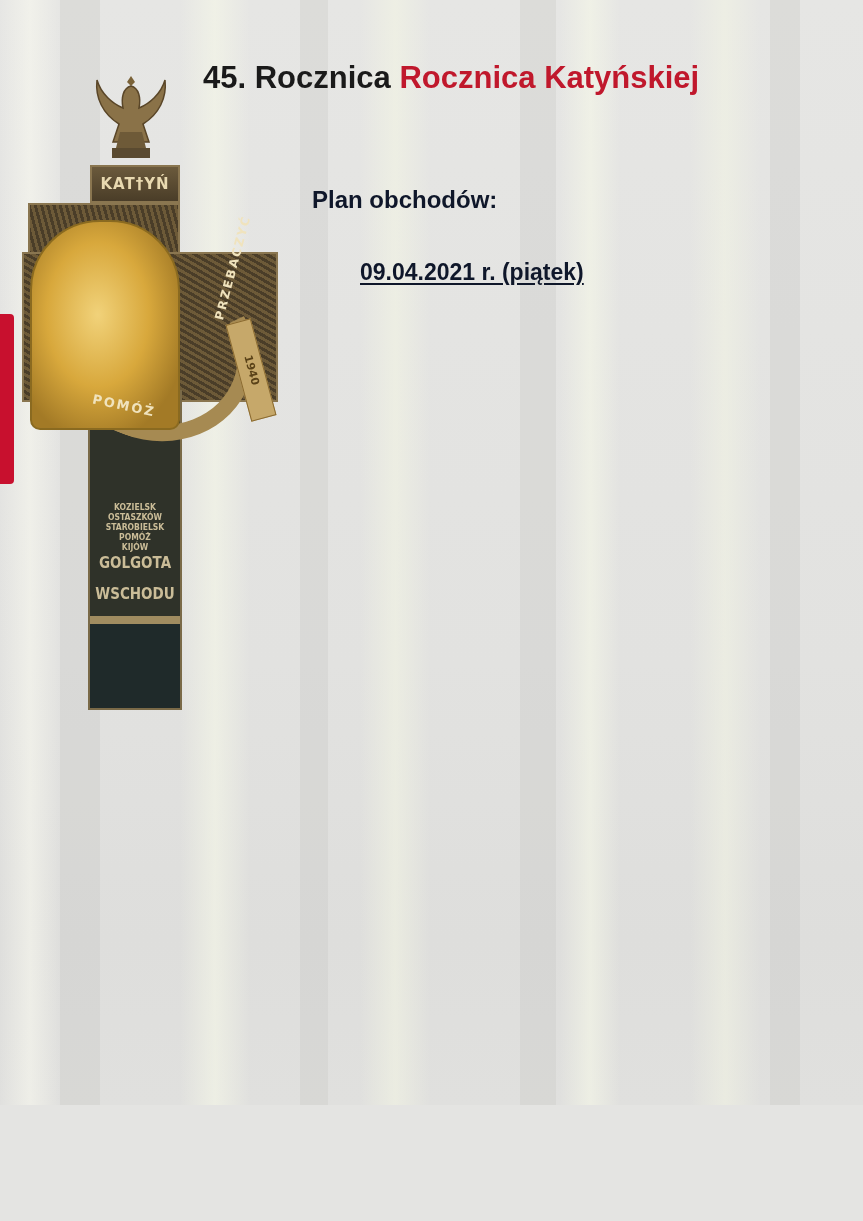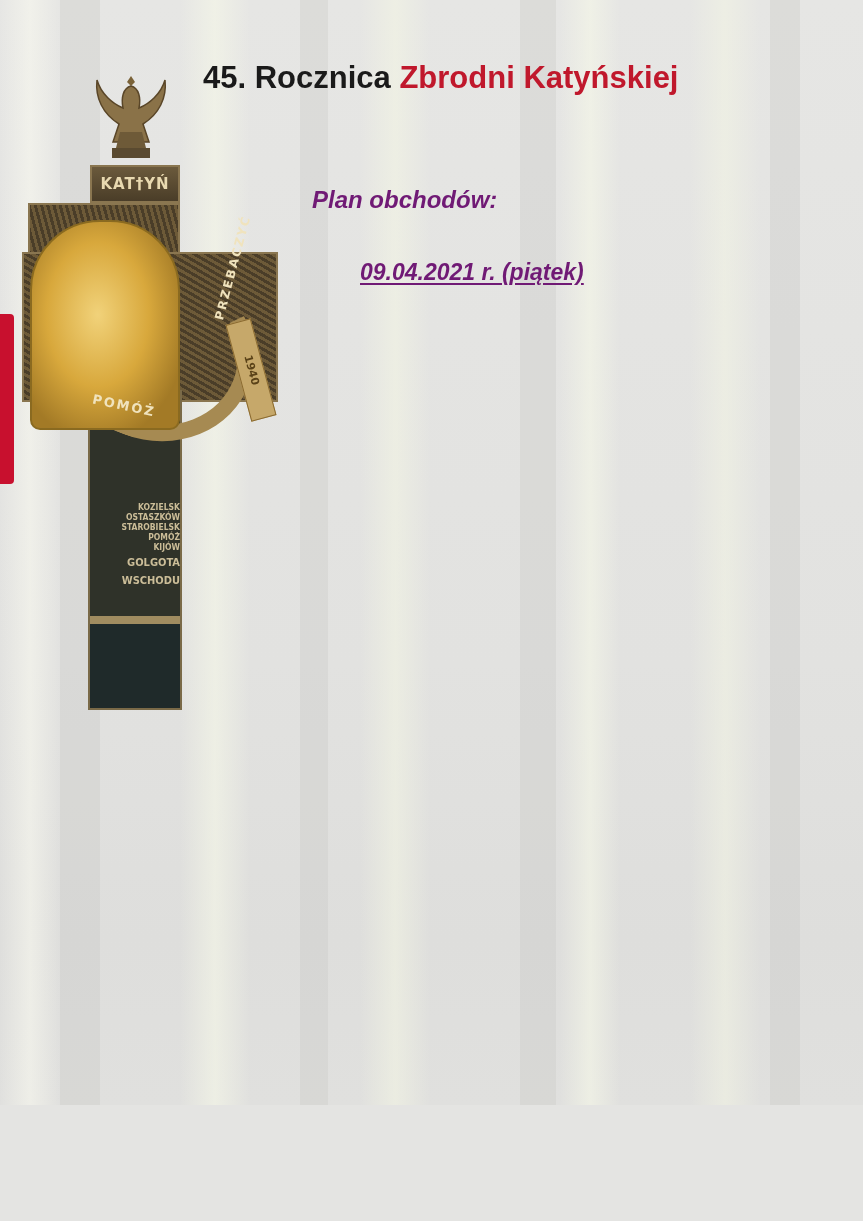--- a/index.html
+++ b/index.html
@@ -44,25 +44,25 @@
       background: repeating-linear-gradient(75deg, #4a3d28 0 3px, #6d5a38 3px 6px);
       border: 2px solid #8a7650;
     }
     .cross-stem {
       position: absolute; left: 88px; top: 330px; width: 94px; height: 320px;
       background: #2f3229; border: 2px solid #7a6a48;
     }
     .stem-band { position: absolute; left: 0; right: 0; top: 224px; height: 8px; background: #a08c60; }
     .stem-lower { position: absolute; left: 0; right: 0; top: 232px; bottom: 0; background: #1f2a2a; }
     .stem-text {
-      position: absolute; left: 0; right: 0; top: 110px; text-align: right;
+      position: absolute; left: 0; right: 0; top: 110px; text-align: center;
       color: #cbbd98; font-family: "DejaVu Sans Condensed", "DejaVu Sans", sans-serif;
       font-size: 8.5px; line-height: 10px; font-weight: bold;
     }
-    .stem-text .big { font-size: 11px; line-height: 14px; margin-top: 4px; }
+    .stem-text .big { font-size: 15px; line-height: 14px; margin-top: 4px; }
     .madonna {
       position: absolute; left: 30px; top: 160px; width: 150px; height: 210px;
       background: radial-gradient(ellipse at 45% 45%, #f1d27a 0%, #d8a83c 45%, #a37a26 80%);
       border-radius: 70px 70px 10px 10px;
       border: 2px solid #8a6a20;
     }
     .ring {
       position: absolute; left: 55px; top: 200px; width: 200px; height: 180px;
       border: 16px solid #a68a52; border-radius: 50%;
       border-top-color: transparent; border-left-color: transparent;
@@ -81,21 +81,21 @@
     .date-strip {
       position: absolute; left: 238px; top: 260px; width: 26px; height: 100px;
       background: #c6a86a; transform: rotate(-15deg); border: 1px solid #8a6a30;
       color: #5a4218; font-size: 11px; font-weight: bold; writing-mode: vertical-rl;
       text-align: center; line-height: 24px; font-family: "DejaVu Sans", sans-serif;
     }
 
     .title { position: absolute; left: 203px; top: 56px; font-size: 31px; font-weight: bold; line-height: 44px; color: #1a1a1a; }
     .title .red { color: #c0182c; }
 
-    .content { position: absolute; left: 312px; top: 184px; width: 540px; font-weight: bold; font-size: 23px; line-height: 32px; color: #701a75; font-style: italic; }
+    .content { position: absolute; left: 312px; top: 184px; width: 540px; font-weight: bold; font-size: 23px; line-height: 32px; color: #0f172a; }
     .heading { font-size: 24px; margin-bottom: 40px; }
     .date { text-decoration: underline; text-underline-offset: 3px; margin-bottom: 35px; margin-left: 48px; }
     .para { margin-bottom: 0; }
   </style>
 </head>
 <body>
 
 <div class="bg">
   <div class="trunk" style="left:60px;width:40px;"></div>
   <div class="trunk" style="left:300px;width:28px;"></div>
@@ -115,35 +115,35 @@
   <div class="katyn-plate">KAT†YŃ</div>
   <div class="cross-arm"></div>
   <div class="cross-stem">
     <div class="stem-text">
       <div>KOZIELSK</div>
       <div>OSTASZKÓW</div>
       <div>STAROBIELSK</div>
       <div>POMÓŻ</div>
       <div>KIJÓW</div>
       <div class="big">GOLGOTA</div>
-      <div class="big" style="margin-top:4px">WSCHODU</div>
+      <div class="big" style="margin-top:17px">WSCHODU</div>
     </div>
     <div class="stem-band"></div>
     <div class="stem-lower"></div>
   </div>
   <div class="ring"></div>
   <div class="madonna"></div>
   <div class="ring-text">POMÓŻ</div>
   <div class="przeb-text">PRZEBACZYĆ</div>
   <div class="date-strip">1940</div>
 </div>
 
 <div class="title">
   <div>
     <span>45. Rocznica</span>
-    <span class="red">Zbrodni Katyńskiej</span>
+    <span class="red">Rocznica Katyńskiej</span>
   </div>
 </div>
 
 <div class="content">
   <div class="heading">Plan obchodów:</div>
   <div class="date">09.04.2021 r. (piątek)</div>
 </div>
 
 </body></html>

